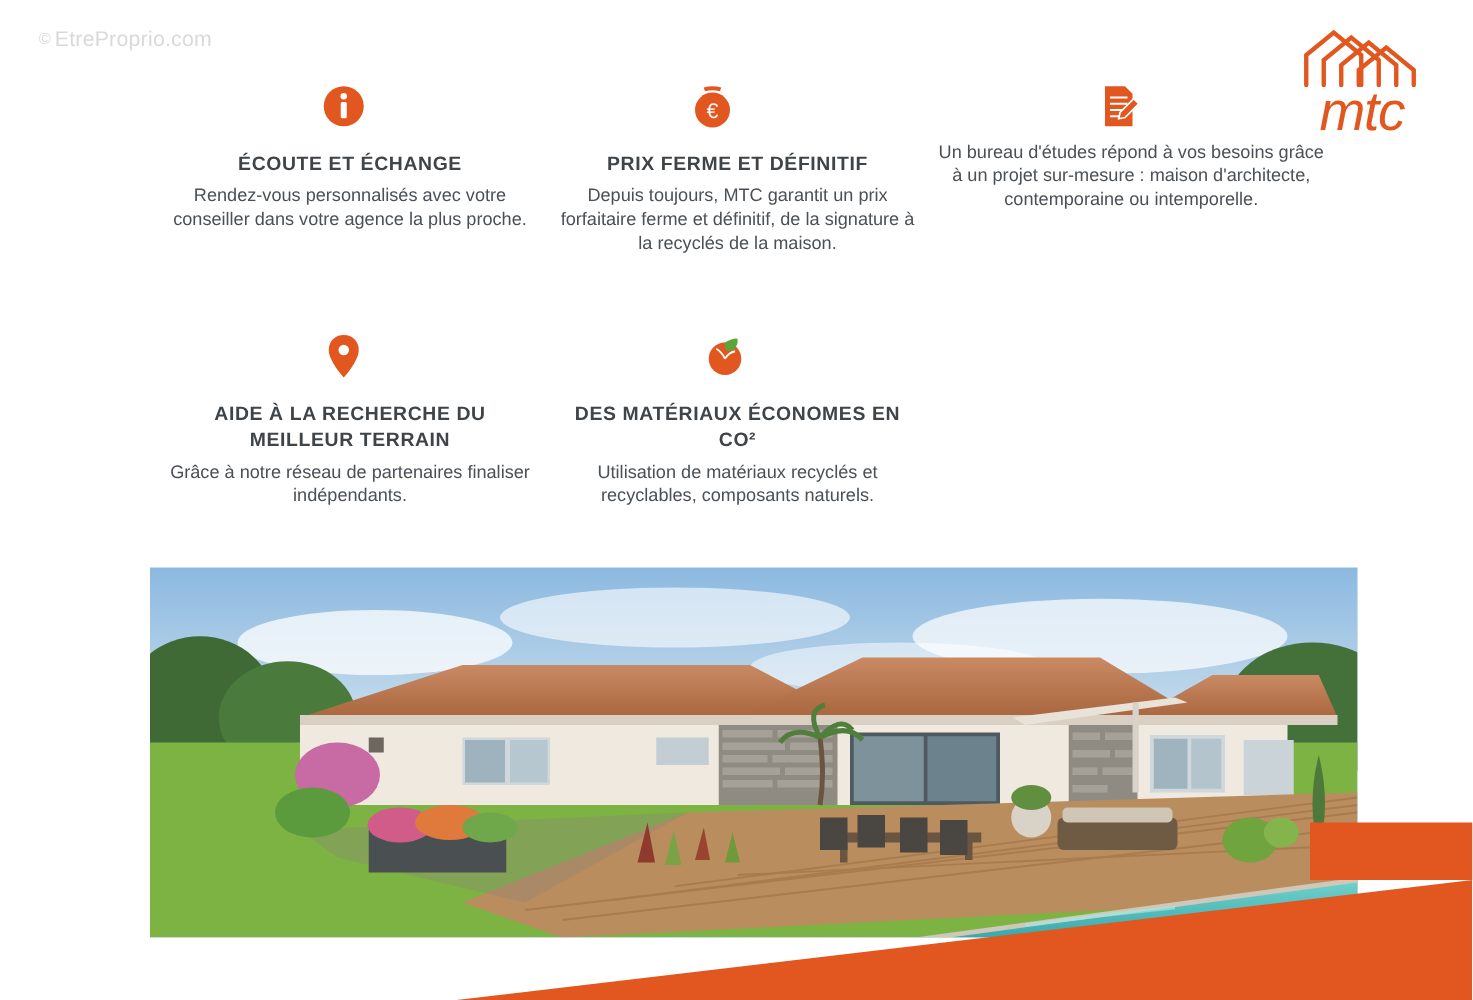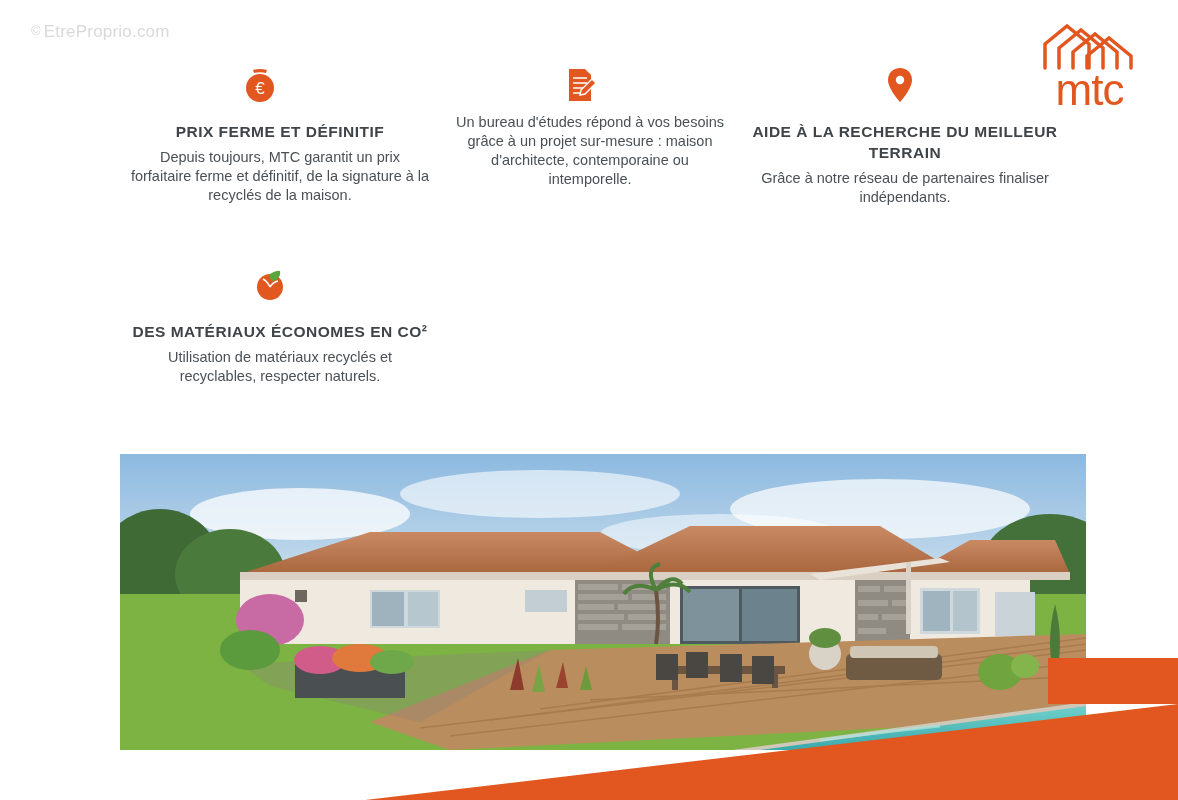--- a/index.html
+++ b/index.html
@@ -34,20 +34,21 @@
   }
 
   
   .logo {
     position: absolute;
     top: 22px;
     right: 36px;
     width: 105px;
     height: 92px;
     color: #e2571f;
+    font-style: italic;
   }
   .logo svg { display: block; }
   .logo-text {
     font-family: "Liberation Sans", sans-serif;
     font-size: 44px;
     letter-spacing: -1px;
     color: #e2571f;
     line-height: 1;
     margin-top: -2px;
     text-align: center;
@@ -149,20 +150,31 @@
     <path d="M8 46 L8 22 L30 4 L52 22 L52 46" stroke="#e2571f" stroke-width="3.5" fill="none" stroke-linecap="round"></path>
     <path d="M22 46 L22 26 L44 8 L66 26 L66 46" stroke="#e2571f" stroke-width="3.5" fill="none" stroke-linecap="round"></path>
     <path d="M36 46 L36 30 L58 12 L80 30 L80 46" stroke="#e2571f" stroke-width="3.5" fill="none" stroke-linecap="round"></path>
     <path d="M50 46 L50 34 L72 16 L94 34 L94 46" stroke="#e2571f" stroke-width="3.5" fill="none" stroke-linecap="round"></path>
   </svg>
   <div class="logo-text">mtc</div>
 </div>
 
 <div class="features">
 
+  <div class="feature col1">
+    <div class="icon">
+      <svg width="34" height="34" viewBox="0 0 34 34">
+        <circle cx="17" cy="17" r="16" fill="#e2571f"></circle>
+        <circle cx="17" cy="9" r="2.6" fill="#ffffff"></circle>
+        <rect x="14.6" y="13.5" width="4.8" height="13" rx="1.2" fill="#ffffff"></rect>
+      </svg>
+    </div>
+    <h3>ÉCOUTE ET ÉCHANGE</h3>
+    <p>Rendez-vous personnalisés avec votre conseiller dans votre agence la plus proche.</p>
+  </div>
 
   <div class="feature col2">
     <div class="icon">
       <svg width="34" height="36" viewBox="0 0 34 36">
         <path d="M10 3 q7 -2 14 0 l-1 3 q-6 -1.6 -12 0 z" fill="#e2571f"></path>
         <circle cx="17" cy="21" r="14" fill="#e2571f"></circle>
         <text x="17" y="27" font-family="Liberation Sans, sans-serif" font-size="17" fill="#ffffff" text-anchor="middle">€</text>
       </svg>
     </div>
     <h3>PRIX FERME ET DÉFINITIF</h3>
@@ -195,21 +207,21 @@
   <div class="feature col3">
     <div class="icon">
       <svg width="32" height="32" viewBox="0 0 32 32">
         <circle cx="16" cy="18" r="13" fill="#e2571f"></circle>
         <path d="M16 5 q7 -4 10 -3 q1 6 -4 9 q-4 2 -6 -1 z" fill="#5aa63c"></path>
         <path d="M16 18 q-3 -6 -7 -8" stroke="#ffffff" stroke-width="1.5" fill="none"></path>
         <path d="M16 18 q3 -5 8 -6" stroke="#ffffff" stroke-width="1.5" fill="none"></path>
       </svg>
     </div>
     <h3>DES MATÉRIAUX ÉCONOMES EN CO²</h3>
-    <p>Utilisation de matériaux recyclés et recyclables, respecter naturels.</p>
+    <p>Utilisation de matériaux recyclés et recyclables, composants naturels.</p>
   </div>
 
 </div>
 
 <div class="photo">
   <svg width="966" height="296" viewBox="0 0 966 296">
     <defs>
       <linearGradient id="sky" x1="0" y1="0" x2="0" y2="1">
         <stop offset="0%" stop-color="#8cb9e0"></stop>
         <stop offset="100%" stop-color="#cfe1ee"></stop>

